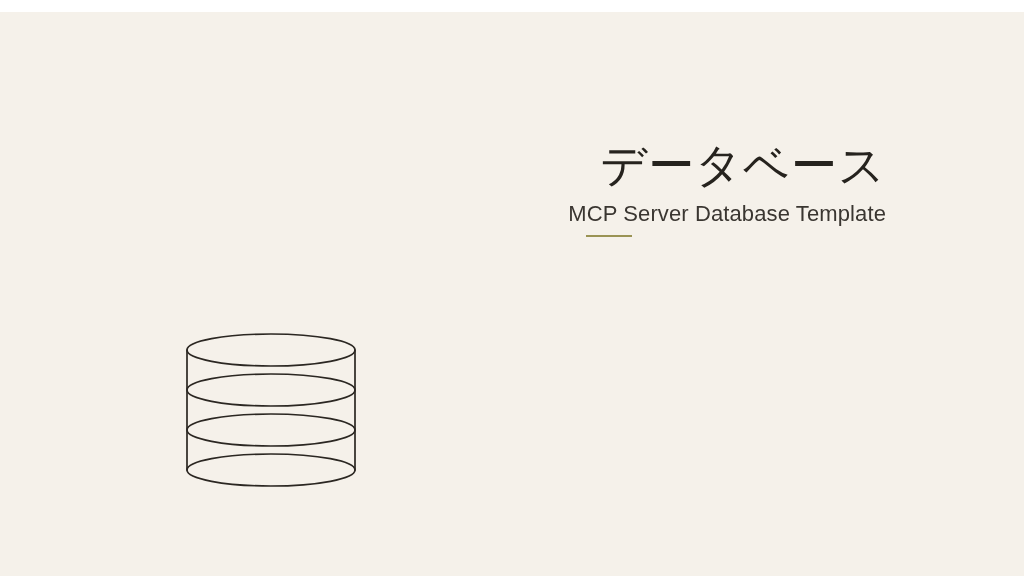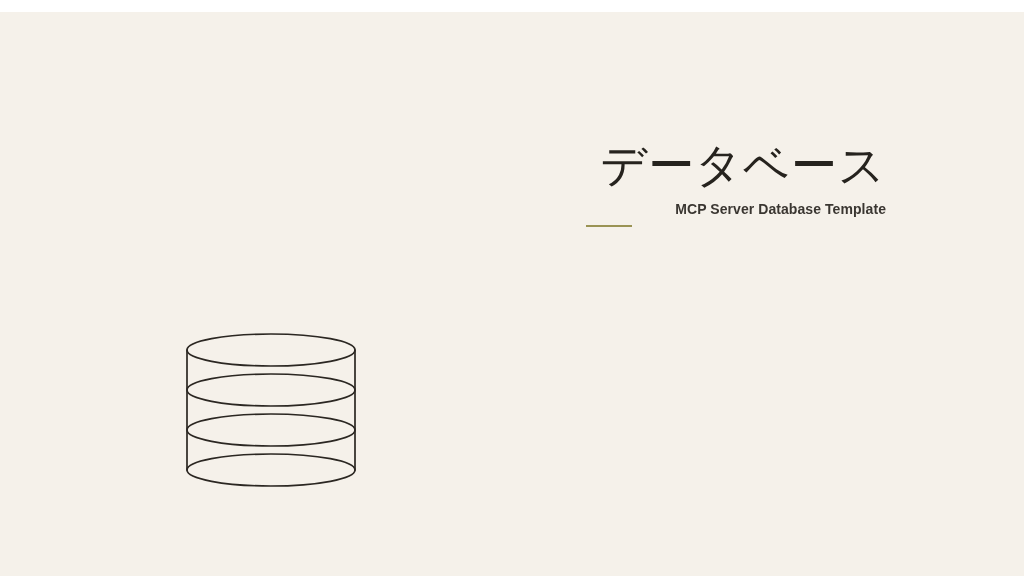--- a/index.html
+++ b/index.html
@@ -32,24 +32,24 @@
     font-size: 46px;
     line-height: 1.12;
     letter-spacing: 0.02em;
     font-weight: 400;
     color: #26231E;
     margin: 0;
     white-space: nowrap;
   }
   #subtitle {
     font-family: "Liberation Sans", sans-serif;
-    font-size: 14px;
+    font-size: 22px;
     line-height: 1.3;
     letter-spacing: 0.005em;
-    font-weight: 700;
+    font-weight: 400;
     color: #3A3631;
     margin: 8px 0 0 0;
     white-space: nowrap;
   }
   
   #accent-rule-wrap {
     position: relative;
     height: 10px;
     margin-top: 7px;
   }

